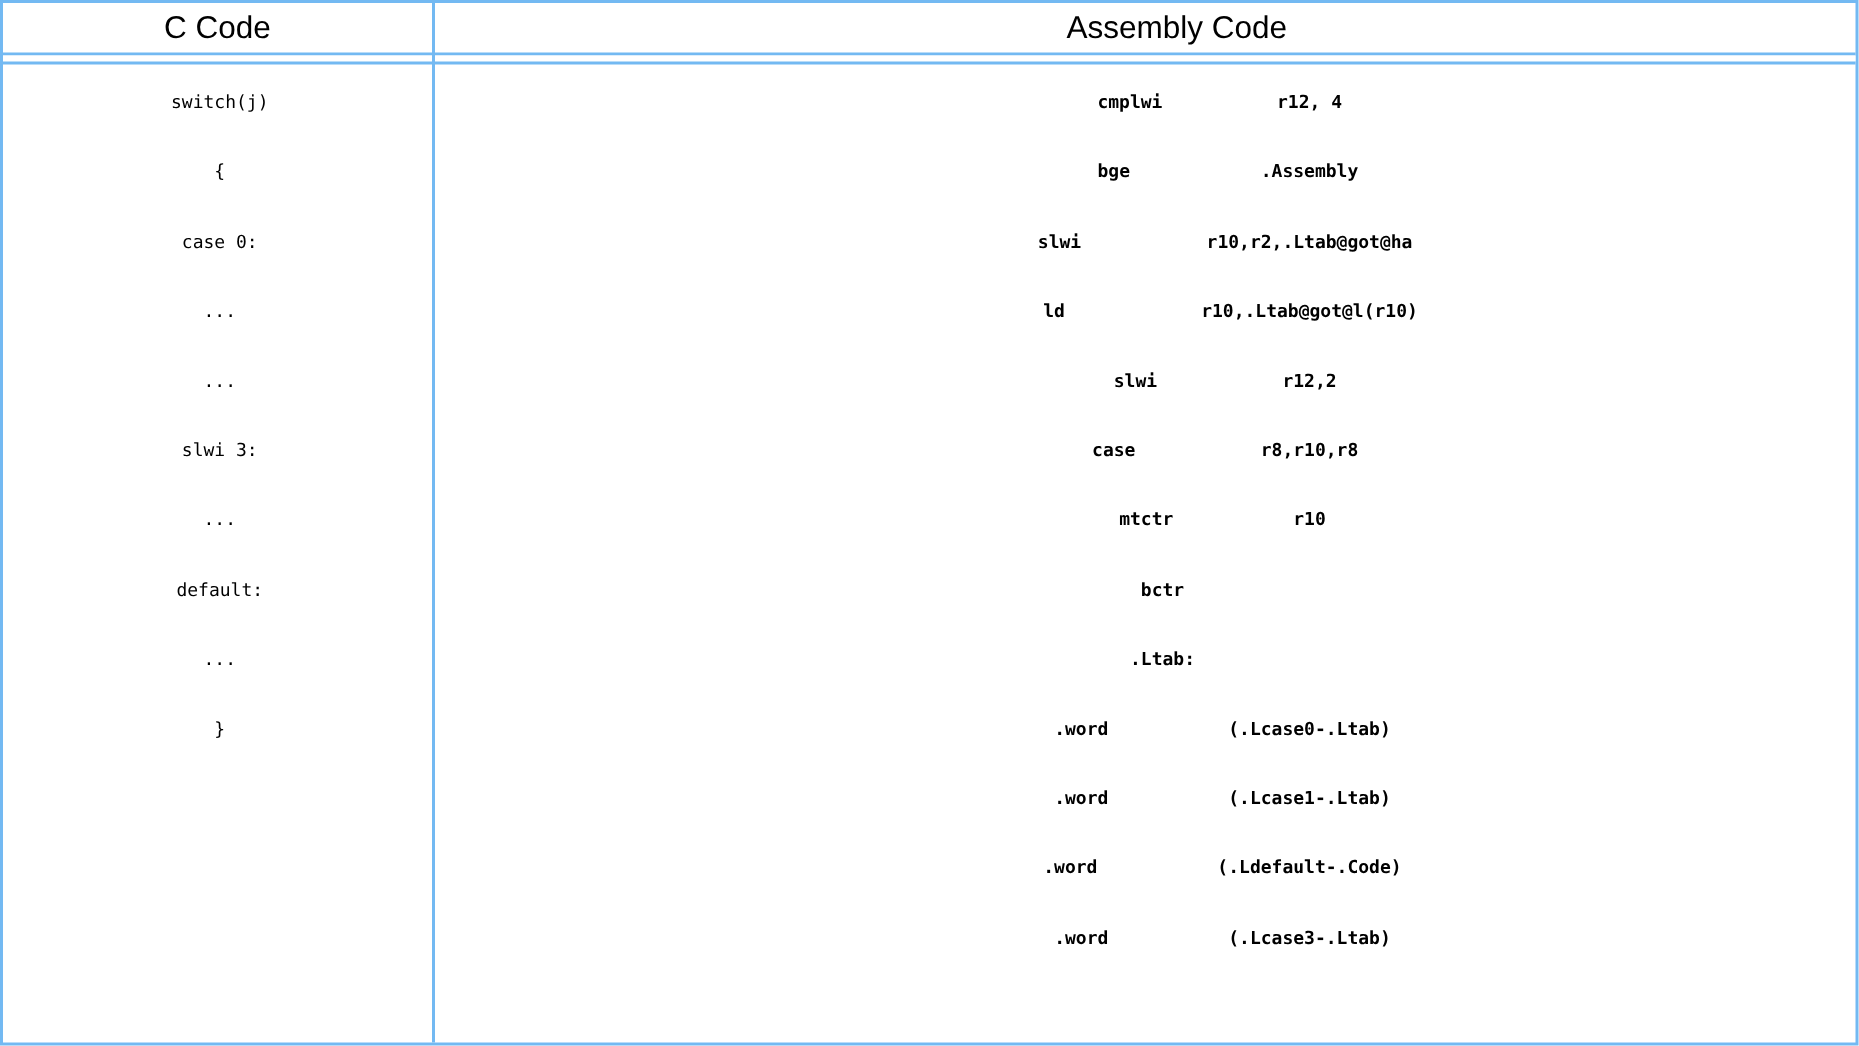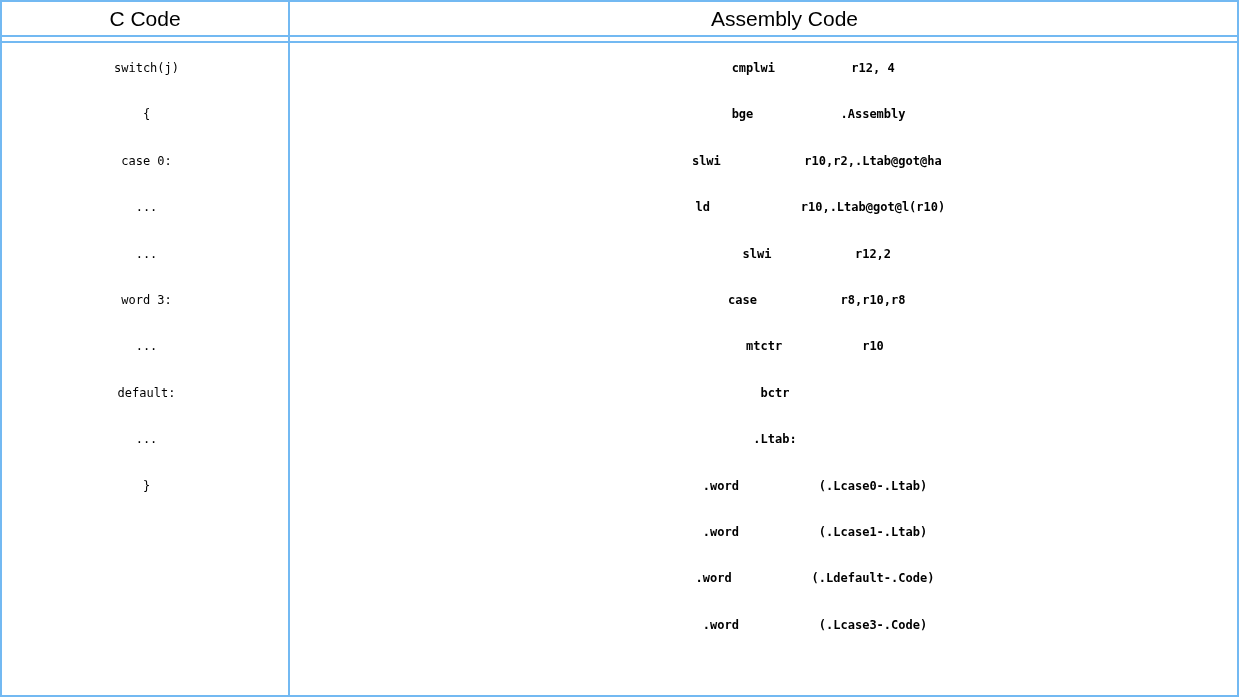--- a/index.html
+++ b/index.html
@@ -92,36 +92,36 @@
 
   <div class="header-gap"></div>
 
   <div class="tbody">
     <div class="col col-c">
       <div class="line">switch(j)</div>
       <div class="line">{</div>
       <div class="line">case 0:</div>
       <div class="line">...</div>
       <div class="line">...</div>
-      <div class="line">word 3:</div>
+      <div class="line">slwi 3:</div>
       <div class="line">...</div>
       <div class="line">default:</div>
       <div class="line">...</div>
       <div class="line">}</div>
     </div>
 
     <div class="col col-asm">
       <div class="line"><span class="mn">cmplwi</span><span class="op">r12, 4</span></div>
       <div class="line"><span class="mn">bge</span><span class="op">.Assembly</span></div>
       <div class="line"><span class="mn">slwi</span><span class="op">r10,r2,.Ltab@got@ha</span></div>
       <div class="line"><span class="mn">ld</span><span class="op">r10,.Ltab@got@l(r10)</span></div>
       <div class="line"><span class="mn">slwi</span><span class="op">r12,2</span></div>
       <div class="line"><span class="mn">case</span><span class="op">r8,r10,r8</span></div>
       <div class="line"><span class="mn">mtctr</span><span class="op">r10</span></div>
       <div class="line"><span class="mn">bctr</span><span class="op"></span></div>
       <div class="line"><span class="mn">.Ltab:</span><span class="op"></span></div>
       <div class="line"><span class="mn">.word</span><span class="op">(.Lcase0-.Ltab)</span></div>
       <div class="line"><span class="mn">.word</span><span class="op">(.Lcase1-.Ltab)</span></div>
       <div class="line"><span class="mn">.word</span><span class="op">(.Ldefault-.Code)</span></div>
-      <div class="line"><span class="mn">.word</span><span class="op">(.Lcase3-.Code)</span></div>
+      <div class="line"><span class="mn">.word</span><span class="op">(.Lcase3-.Ltab)</span></div>
     </div>
   </div>
 </div>
 
 </body></html>

